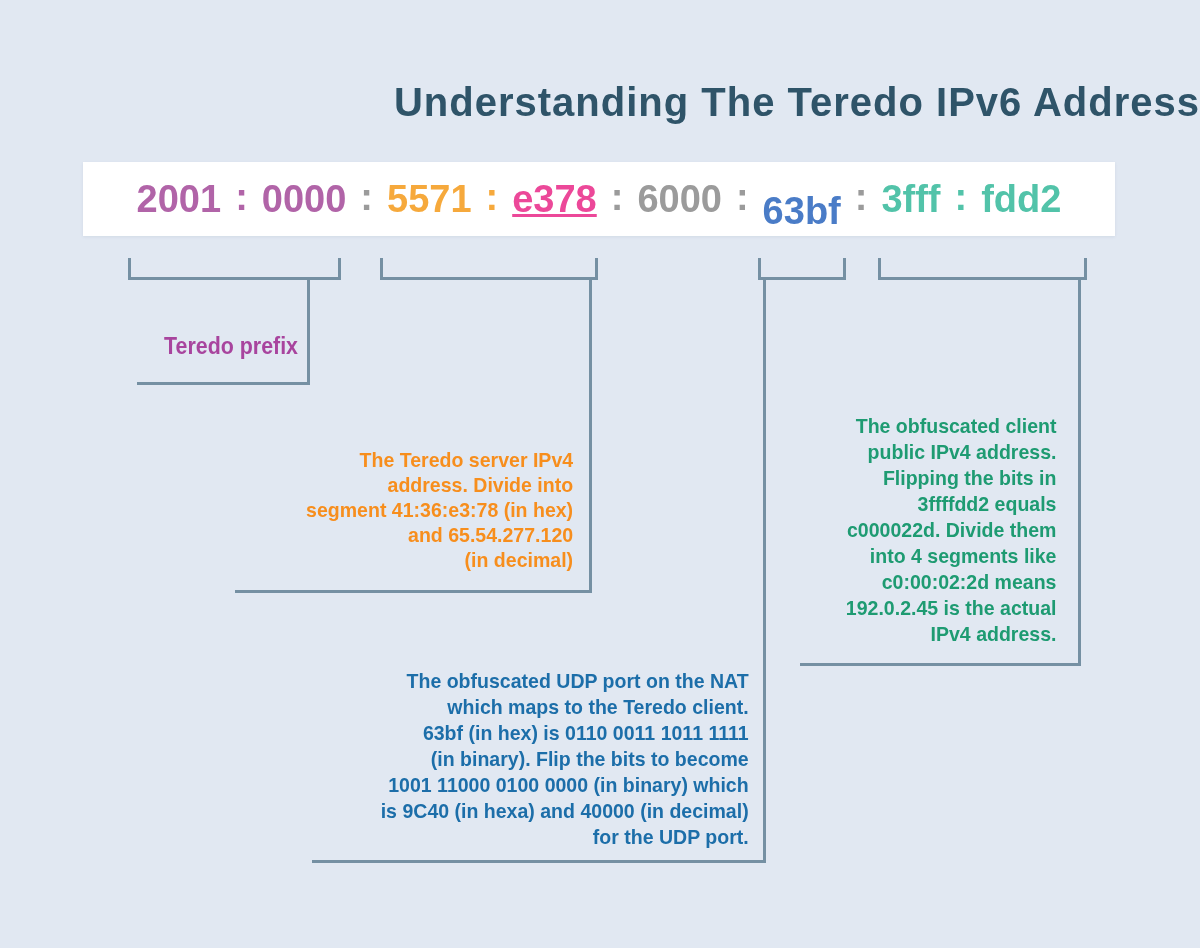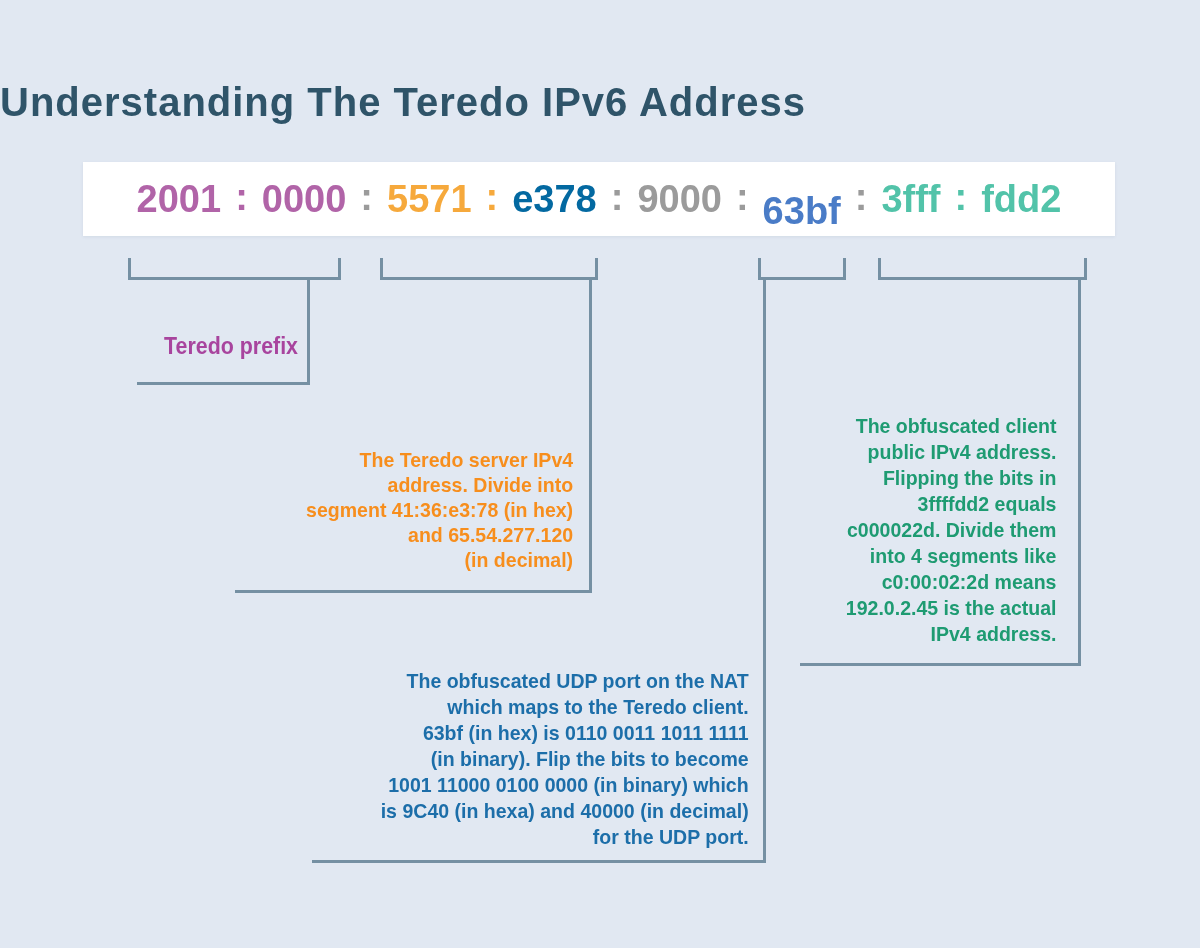--- a/index.html
+++ b/index.html
@@ -1,19 +1,19 @@
 <!DOCTYPE html>
 <html><head>
 <meta charset="utf-8">
 <style>
   html,body{margin:0;padding:0;}
   body{font-family:"Liberation Sans","DejaVu Sans",sans-serif;}
   #stage{position:relative;width:1200px;height:948px;background:var(--bg,#e1e8f2);overflow:hidden;}
 
-  .page-title{position:absolute;top:80px;left:0;width:100%;text-align:left;
+  .page-title{position:absolute;top:80px;left:0;width:100%;text-align:right;
     font-size:40px;font-weight:bold;letter-spacing:1px;color:var(--title,#2f5469);}
 
   .addr-bar{position:absolute;left:83px;top:162px;width:1032px;height:74px;background:var(--bar,#fff);
     display:flex;align-items:center;justify-content:center;
     font-size:38px;font-weight:bold;box-shadow:0 1px 3px rgba(40,60,90,.08);}
   .addr-bar .seg{margin:0 8px;}
   .addr-bar .sep{margin:0 6px;position:relative;top:-2px;}
 
   .bracket{position:absolute;top:258px;height:22px;box-sizing:border-box;
     border:3px solid var(--line,#7590a3);border-top:none;}
@@ -33,23 +33,23 @@
 
   <div class="page-title">Understanding The Teredo IPv6 Address</div>
 
   <div class="addr-bar">
       <span class="seg" style="color: rgb(177, 100, 168);">2001</span>
       <span class="sep" style="color: rgb(177, 100, 168);">:</span>
       <span class="seg" style="color: rgb(177, 100, 168);">0000</span>
       <span class="sep" style="color: rgb(155, 155, 155);">:</span>
       <span class="seg" style="color: rgb(246, 169, 60);">5571</span>
       <span class="sep" style="color: rgb(246, 169, 60);">:</span>
-      <span class="seg" style="color: #0369a1;">e378</span>
+      <span class="seg" style="color: #ec4899; text-decoration: underline;">e378</span>
       <span class="sep" style="color: rgb(155, 155, 155);">:</span>
-      <span class="seg" style="color: rgb(155, 155, 155);">9000</span>
+      <span class="seg" style="color: rgb(155, 155, 155);">6000</span>
       <span class="sep" style="color: rgb(155, 155, 155);">:</span>
       <span class="seg" style="color: rgb(74, 124, 199); margin-top: 24px;">63bf</span>
       <span class="sep" style="color: rgb(155, 155, 155);">:</span>
       <span class="seg" style="color: rgb(82, 195, 169);">3fff</span>
       <span class="sep" style="color: rgb(82, 195, 169);">:</span>
       <span class="seg" style="color: rgb(82, 195, 169); text-align: right;">fdd2</span>
     </div>
 
   <div class="bracket" style="left:128px;width:213px;"></div>
   <div class="bracket" style="left:380px;width:218px;"></div>

